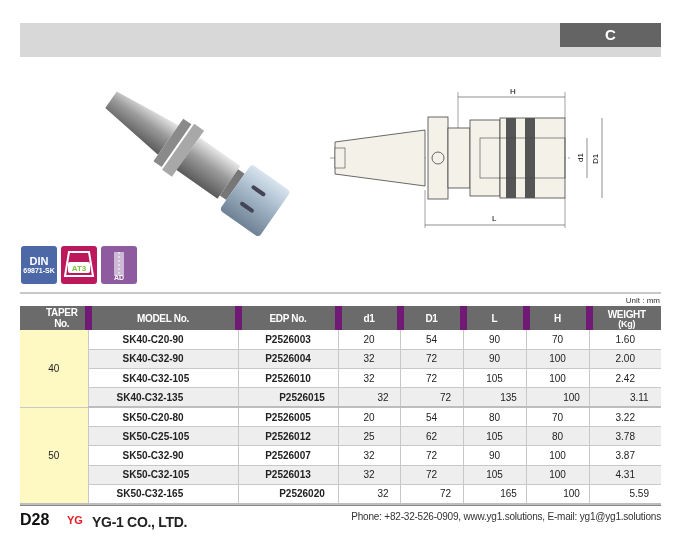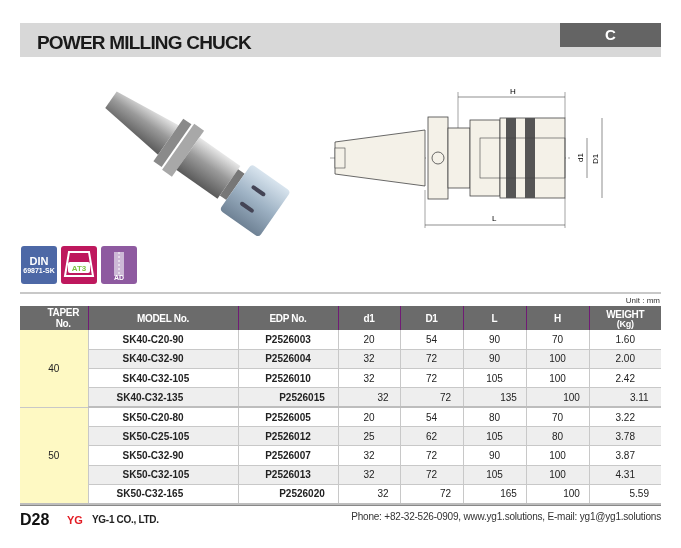--- a/index.html
+++ b/index.html
@@ -13,40 +13,39 @@
   .badge { width: 36px; height: 38px; border-radius: 3px; display: flex; align-items: center; justify-content: center; flex-direction: column; color: #fff; font-weight: bold; text-align: center; }
   .badge-din { background: #4d68a6; }
   .badge-din .b1 { font-size: 11px; line-height: 11px; }
   .badge-din .b2 { font-size: 7px; line-height: 8px; }
   .badge-at3 { background: #be185d; position: relative; overflow: hidden; }
   .badge-ad { background: #8e5aa0; position: relative; }
   .badge-ad .lbl { position: absolute; bottom: 3px; width: 100%; font-size: 7px; }
   .rule-top { position: absolute; left: 20px; top: 292px; width: 641px; height: 2px; background: #c8c8c8; }
   .unit { position: absolute; right: 21px; top: 296px; font-size: 8px; color: #333; }
   table { position: absolute; left: 20px; top: 306px; width: 641px; border-collapse: collapse; font-size: 10px; color: #222; }
-  th { background: #6b6b6b; color: #fff; font-weight: bold; height: 24px; border-left: 1px solid #701a75; letter-spacing: -0.3px; }
+  th { background: #6b6b6b; color: #fff; font-weight: bold; height: 24px; border-left: 7px solid #701a75; letter-spacing: -0.3px; }
   th:first-child { border-left: none; padding-left: 19px; }
   th .wsub { display: block; font-size: 9px; line-height: 8px; }
   td { height: 19.3px; text-align: center; border-left: 1px solid #c8c8c8; border-bottom: 1px solid #c8c8c8; }
   td.taper { border-left: none; background: #fef9c3; }
   tr.alt td:not(.taper) { background: #eeeeee; }
   td.model, td.edp { font-weight: bold; }
   td.model { text-align: left; padding-left: 34px; }
   tr.group-end td { border-bottom: 2px solid #bdbdbd; padding-left: 28px; }
   .rule-bottom { position: absolute; left: 20px; top: 505px; width: 641px; height: 1px; background: #888; }
   .page-num { position: absolute; left: 20px; top: 511px; font-size: 16px; font-weight: bold; color: #111; }
   .logo { position: absolute; left: 67px; top: 514px; font-size: 11px; font-weight: bold; color: #e31b23; }
-  .company { position: absolute; left: 92px; top: 514px; font-size: 10px; font-weight: bold; color: #222; letter-spacing: -0.3px; }
+  .company { position: absolute; left: 92px; top: 514px; font-size: 14px; font-weight: bold; color: #222; letter-spacing: -0.3px; }
   .contact { position: absolute; right: 20px; top: 511px; font-size: 10px; color: #333; letter-spacing: -0.2px; }
 </style>
 </head>
 <body>
 
 <div class="header-bar">
-  <div class="page-title">POWER MILLING CHUCK</div>
   <div class="section-tab">C</div>
 </div>
 
 <svg class="photo" viewBox="0 0 230 180">
   <defs>
     <linearGradient id="steel" x1="0" y1="0" x2="0" y2="1">
       <stop offset="0" stop-color="#e8e8e8"></stop>
         <stop offset="0.45" stop-color="#9a9a9a"></stop>
         <stop offset="1" stop-color="#5a5a5a"></stop>
     </linearGradient>

